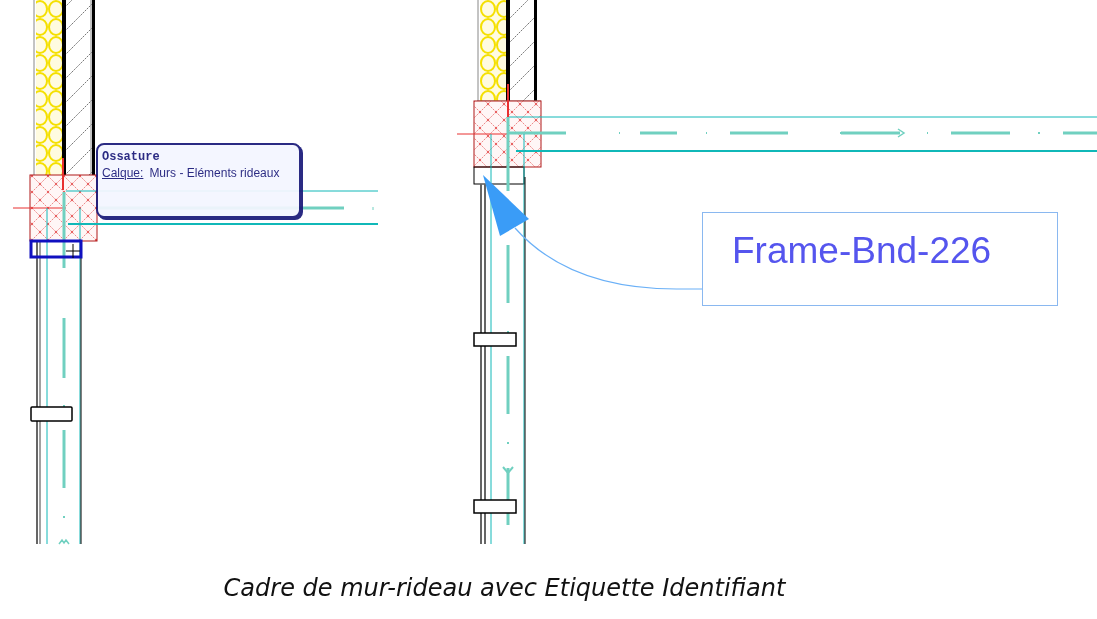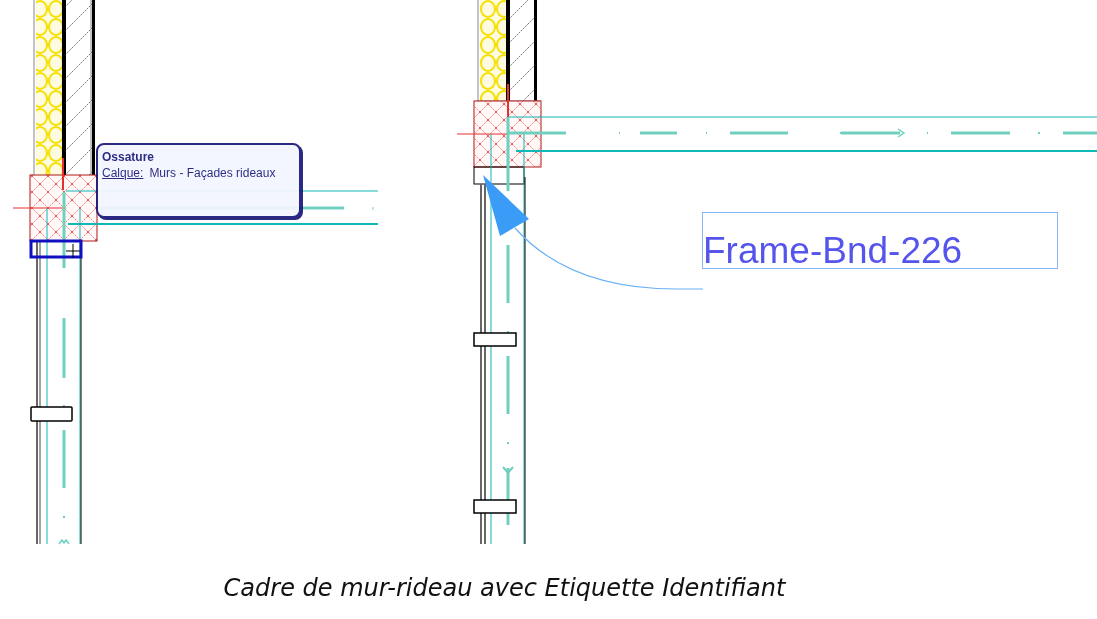--- a/index.html
+++ b/index.html
@@ -5,28 +5,28 @@
   html, body { margin:0; padding:0; background:#ffffff; }
   body { width:1097px; height:619px; position:relative; overflow:hidden; font-family:"DejaVu Sans", sans-serif; }
   #drawing { position:absolute; left:0; top:0; }
   .tooltip {
     position:absolute; left:96px; top:143px; width:205px; height:75px;
     border:2px solid #1a1a7a; border-radius:8px; background:#f4f6ff;
     box-shadow:2px 2px 0 #1a1a7a; box-sizing:border-box; padding:4px 4px 0 4px;
     color:#1a1a7a; font-family:"Liberation Sans", sans-serif; font-size:12px; line-height:16px;
     opacity:0.93;
   }
-  .tooltip .title { font-weight:bold; }
+  .tooltip .title { font-weight:bold;font-family:Liberation Mono, monospace; }
   .tooltip .sep { border-top:2px solid #1a1a7a; margin-top:1px; padding-left:4px; font-size:11px; line-height:14px; }
   .tooltip .k { display:inline-block; margin-right:6px;text-decoration:underline; }
   .id-label {
-    position:absolute; left:702px; top:212px; width:356px; height:57px;
+    position:absolute; left:702px; top:212px; width:356px; height:94px;
     border:1px solid #8ab8f0; box-sizing:border-box; background:rgba(255,255,255,0.85);
     color:#5555ee; font-family:"Liberation Sans", sans-serif; font-size:37px;
-    line-height:76px; padding-left:0;
+    line-height:76px; padding-left:29px;
   }
   .caption {
     position:absolute; left:0; width:1097px; top:574px; text-align:center;
     font-family:"DejaVu Sans", sans-serif; font-style:italic; font-size:24px; color:#111;
     transform:translateX(-44px);
   }
 </style>
 </head>
 <body>
 
@@ -142,21 +142,21 @@
     </g>
 
     <path d="M483 175 L529 219 L500 236 Z" fill="#3a9cf7"></path>
     <path d="M515 228 Q570 290 680 289 L703 289" fill="none" stroke="#6ab0f7" stroke-width="1.2"></path>
   </g>
 </svg>
 
 <div class="tooltip">
   <div class="title">Ossature</div>
   <div>
-    <span class="k">Calque:</span><span>Murs - Façades rideaux</span>
+    <span class="k">Calque:</span><span>Murs - Eléments rideaux</span>
   </div>
 </div>
 
 <div class="id-label">
   <span>Frame-Bnd-226</span>
 </div>
 
 <div class="caption">Cadre de mur-rideau avec Etiquette Identifiant</div>
 
 </body></html>

